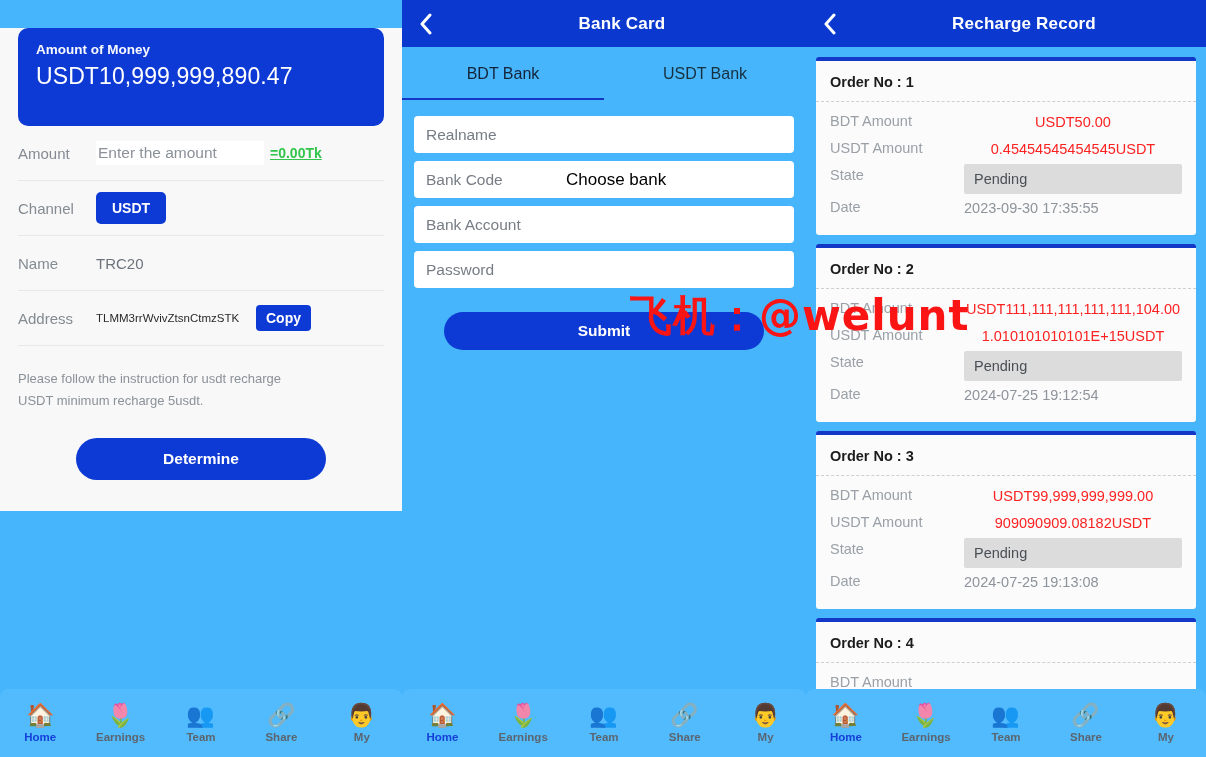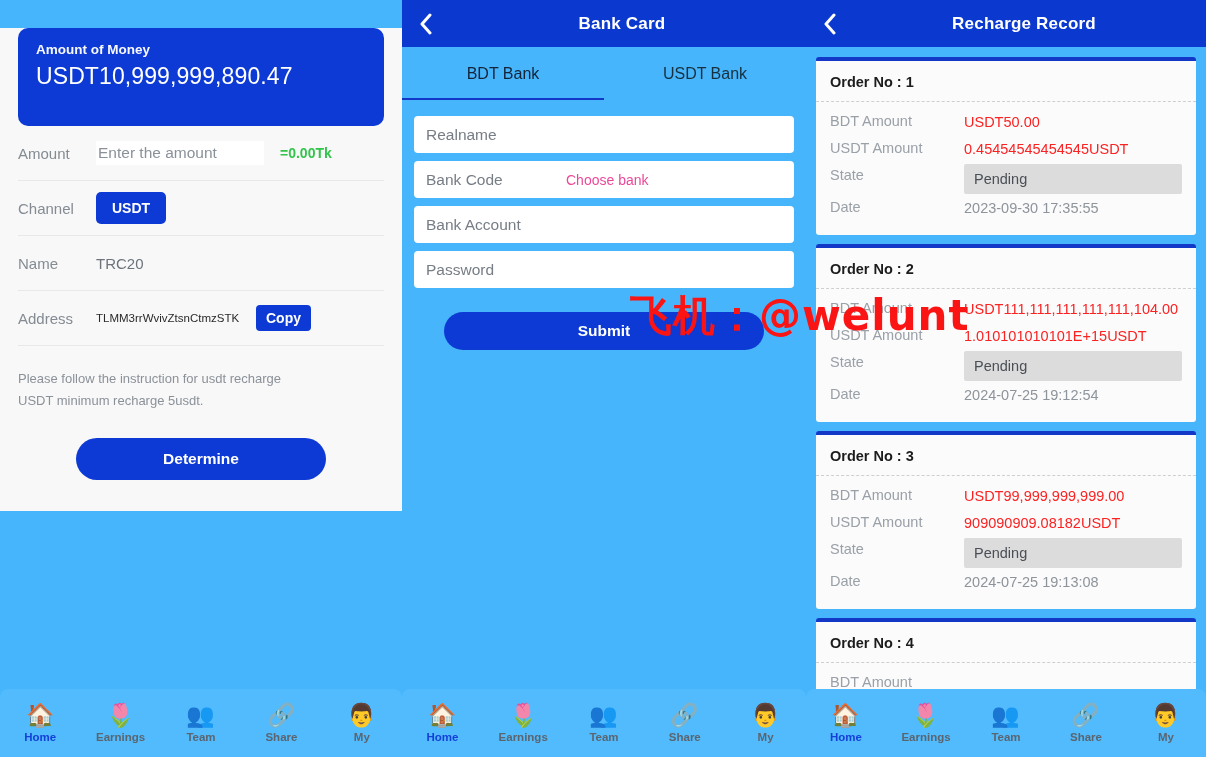--- a/index.html
+++ b/index.html
@@ -59,21 +59,21 @@
   .row-label { width: 78px; color: #848b92; font-size: 15px; }
   .row-mid { flex: 1; display: flex; align-items: center; }
 
   .amount-input {
     border: none; outline: none; background: #fff;
     font-family: "Liberation Sans", sans-serif;
     font-size: 15.5px; color: #333;
     width: 168px; height: 24px; padding: 0 2px;
   }
   .amount-input::placeholder { color: #8b9199; }
-  .tk-note { color: #33c54b; font-size: 14px; font-weight: bold; margin-left: 16px; white-space: nowrap; }
+  .tk-note { color: #33c54b; font-size: 14px; font-weight: bold; margin-left: 6px; white-space: nowrap; text-decoration: underline; }
 
   .chip {
     background: #0d3ad4; color: #fff;
     border: none; border-radius: 5px;
     font-family: "Liberation Sans", sans-serif;
     font-size: 14px; font-weight: bold;
     padding: 8px 16px; cursor: pointer;
   }
   .row-value { color: #6c737b; font-size: 15px; }
   .addr-value {
@@ -120,21 +120,21 @@
     padding: 0 12px;
   }
   .field input {
     border: none; outline: none; background: transparent;
     font-family: "Liberation Sans", sans-serif;
     font-size: 15.5px; color: #333; width: 100%; height: 100%;
   }
   .field input::placeholder { color: #777d85; }
   .field-select { cursor: pointer; }
   .field-select .fs-label { font-size: 15.5px; color: #777d85; width: 140px; }
-  .field-select .fs-ph { font-size: 14px; color: #ec4899; }
+  .field-select .fs-ph { font-size: 17px; color: #000000; }
   .submit {
     display: block; margin: 24px auto 0 auto;
     width: 320px; height: 38px;
     background: #0d3ad4; color: #fff; border: none;
     border-radius: 19px;
     font-family: "Liberation Sans", sans-serif;
     font-size: 15.5px; font-weight: bold; cursor: pointer;
   }
 
   
@@ -161,21 +161,21 @@
   }
   .order-head {
     padding: 13px 14px 11px 14px;
     font-size: 14.5px; font-weight: bold; color: #1c1c1c;
     border-bottom: 1px dashed #cfcfcf;
   }
   .order-body { padding: 8px 14px 12px 14px; }
   .o-row { display: flex; align-items: flex-start; margin-bottom: 2px; min-height: 25px; }
   .o-label { width: 134px; flex: none; color: #9aa0a7; font-size: 14.5px; padding-top: 3px; }
   .o-val { flex: 1; font-size: 14.5px; line-height: 24px; }
-  .o-val.red { color: #fb2222; }
+  .o-val.red { color: #fb2222; text-align: center; }
   .o-val.date { color: #8e949b; }
   .o-badge {
     display: block; background: #dcdcdc; color: #4a4f55;
     font-size: 14.5px; padding: 3px 10px; border-radius: 2px;
   }
 
   
   .tabbar {
     position: absolute; left: 0; right: 0; bottom: 0;
     height: 68px; background: #51bbfd;

